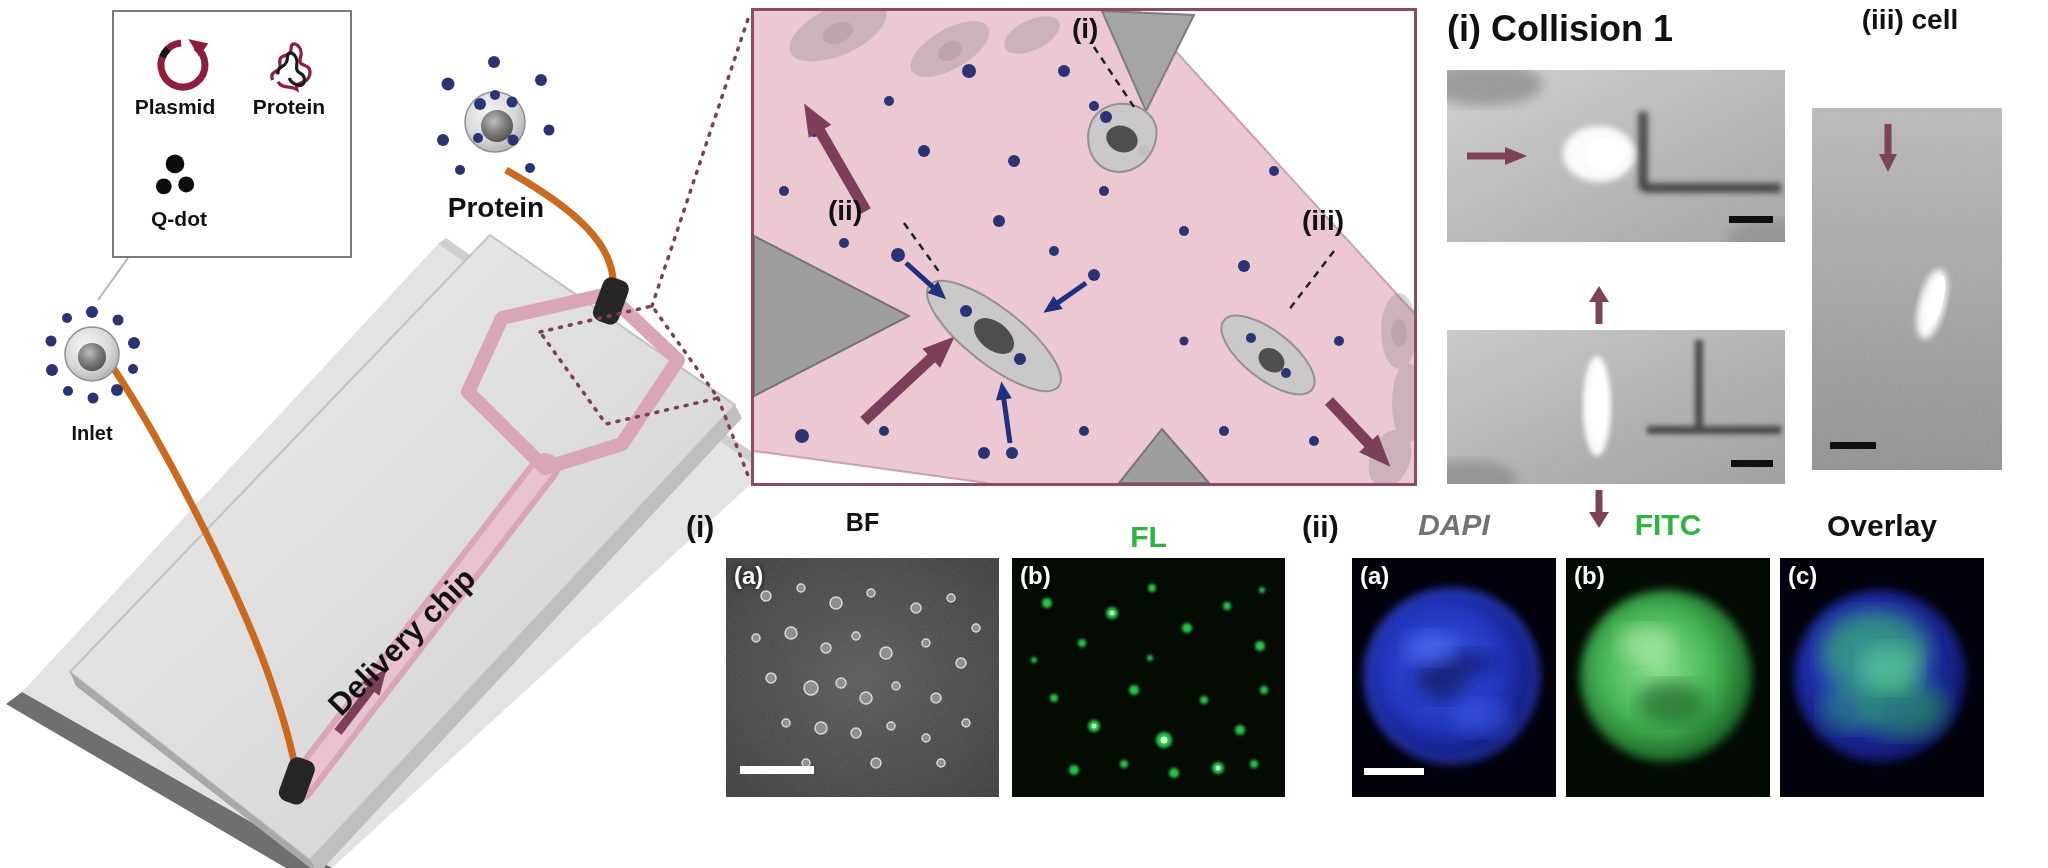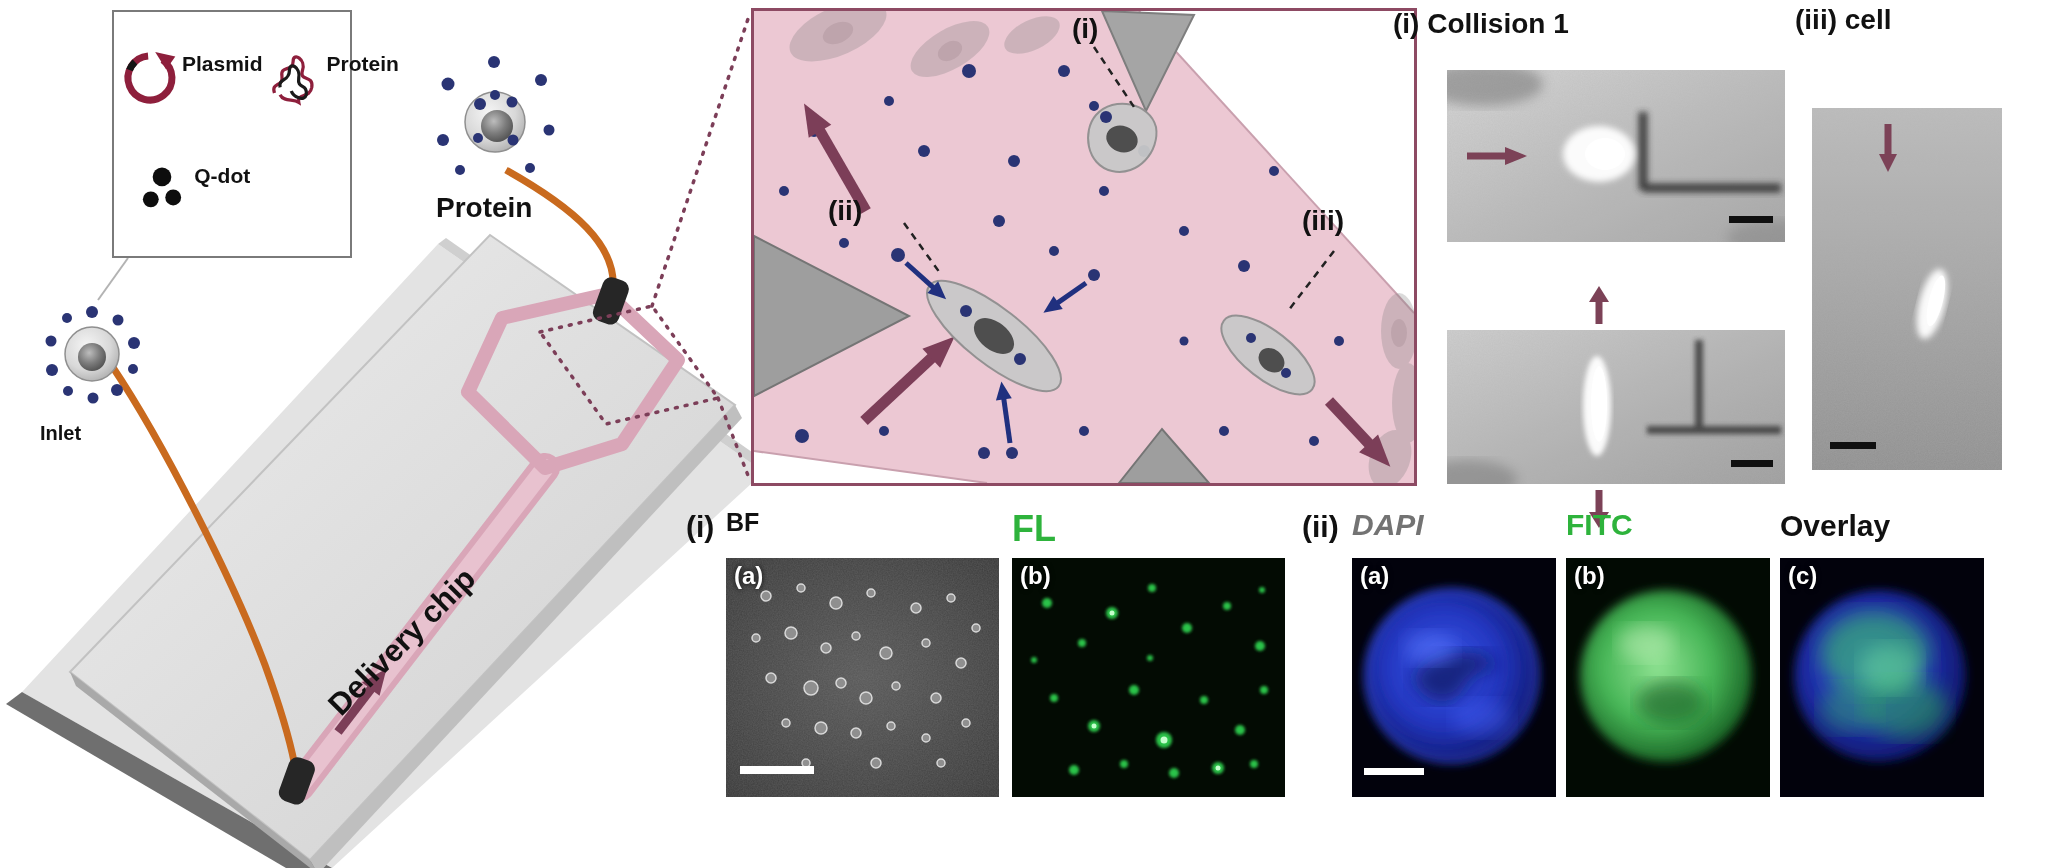--- a/index.html
+++ b/index.html
@@ -2,25 +2,25 @@
 <html><head>
 <meta charset="utf-8">
 <style>
   html,body{margin:0;padding:0;background:#fff;font-family:"Liberation Sans",sans-serif;}
   .canvas{position:relative;width:2048px;height:868px;background:#fff;overflow:hidden;}
   .abs{position:absolute;}
   .lbl{font-weight:bold;color:#111;}
   .panel{overflow:hidden;background:#000;}
   .sub{position:absolute;left:8px;top:4px;color:#fff;font-weight:bold;font-size:24px;text-shadow:0 0 5px rgba(0,0,0,.9);}
   .legend-box{width:100%;height:100%;background:#fff;border:2px solid #7a7a7a;display:grid;grid-template-columns:1fr 1fr;padding:10px 4px;box-sizing:border-box;justify-items:center;align-items:center;}
-  .legend-item{display:flex;flex-direction:row;align-items:flex-start;}
+  .legend-item{display:flex;flex-direction:column;align-items:flex-end;}
   .legend-label{font-weight:bold;font-size:21px;color:#111;text-align:center;margin-top:2px;}
   .green{color:#2eb33c;}
   .blue{color:#737373;font-style:italic;}
-  .ctr{text-align:left;}
+  .ctr{text-align:center;}
 </style>
 </head>
 <body>
 
 <div class="canvas">
 
   <svg class="abs" style="left:0;top:0" width="1100" height="868" viewBox="0 0 1100 868">
     <defs>
       <radialGradient id="sc-cellg" cx="0.4" cy="0.35" r="0.8">
         <stop offset="0" stop-color="#f5f5f5"></stop>
@@ -257,21 +257,21 @@
         <line x1="340" y1="36" x2="380" y2="96"></line>
         <line x1="150" y1="212" x2="186" y2="262"></line>
         <line x1="580" y1="240" x2="534" y2="300"></line>
       </g>
     </svg>
     <div class="abs lbl" style="left:318px;top:2px;font-size:28px">(i)</div>
     <div class="abs lbl" style="left:74px;top:184px;font-size:28px">(ii)</div>
     <div class="abs lbl" style="left:548px;top:194px;font-size:28px">(iii)</div>
   </div>
 
-  <div class="abs lbl" style="left:1393px;top:8px;font-size:28px">(i) Collision 1</div>
+  <div class="abs lbl" style="left:1447px;top:8px;font-size:36px">(i) Collision 1</div>
   <div class="abs" style="left:1447px;top:70px;width:338px;height:172px">
     <svg width="338" height="172" viewBox="0 0 338 172">
       <defs>
         <linearGradient id="m1g" x1="0" y1="0" x2="1" y2="1">
           <stop offset="0" stop-color="#d8d8d8"></stop>
             <stop offset="0.5" stop-color="#bcbcbc"></stop>
             <stop offset="1" stop-color="#a5a5a5"></stop>
         </linearGradient>
         <filter id="m1n">
             <feTurbulence type="fractalNoise" baseFrequency="0.9" numOctaves="2"></feTurbulence>
@@ -365,21 +365,21 @@
       <g transform="translate(76,16) rotate(90)">
         <line x1="0" y1="0" x2="32" y2="0" stroke="#7c4257" stroke-width="7"></line>
         <polygon points="48,0 30,9 30,-9" fill="#7c4257"></polygon>
       </g>
       <rect x="18" y="334" width="46" height="7" fill="#101010"></rect>
     </svg>
   </div>
 
   <div class="abs lbl" style="left:686px;top:510px;font-size:30px">(i)</div>
   <div class="abs lbl ctr" style="left:726px;top:508px;width:273px;font-size:25px">BF</div>
-  <div class="abs lbl ctr green" style="left:1012px;top:508px;width:273px;font-size:36px">FL</div>
+  <div class="abs lbl ctr green" style="left:1012px;top:520px;width:273px;font-size:30px">FL</div>
   <div class="abs lbl" style="left:1302px;top:510px;font-size:30px">(ii)</div>
   <div class="abs lbl ctr blue" style="left:1352px;top:508px;width:204px;font-size:30px">DAPI</div>
   <div class="abs lbl ctr green" style="left:1566px;top:508px;width:204px;font-size:30px">FITC</div>
   <div class="abs lbl ctr" style="left:1780px;top:509px;width:204px;font-size:30px">Overlay</div>
 
   <div class="abs panel" style="left:726px;top:558px;width:273px;height:239px">
     <svg width="273" height="239" viewBox="0 0 273 239">
       <defs>
         <radialGradient id="bfg" cx="0.5" cy="0.5" r="0.8">
           <stop offset="0" stop-color="#575757"></stop>

